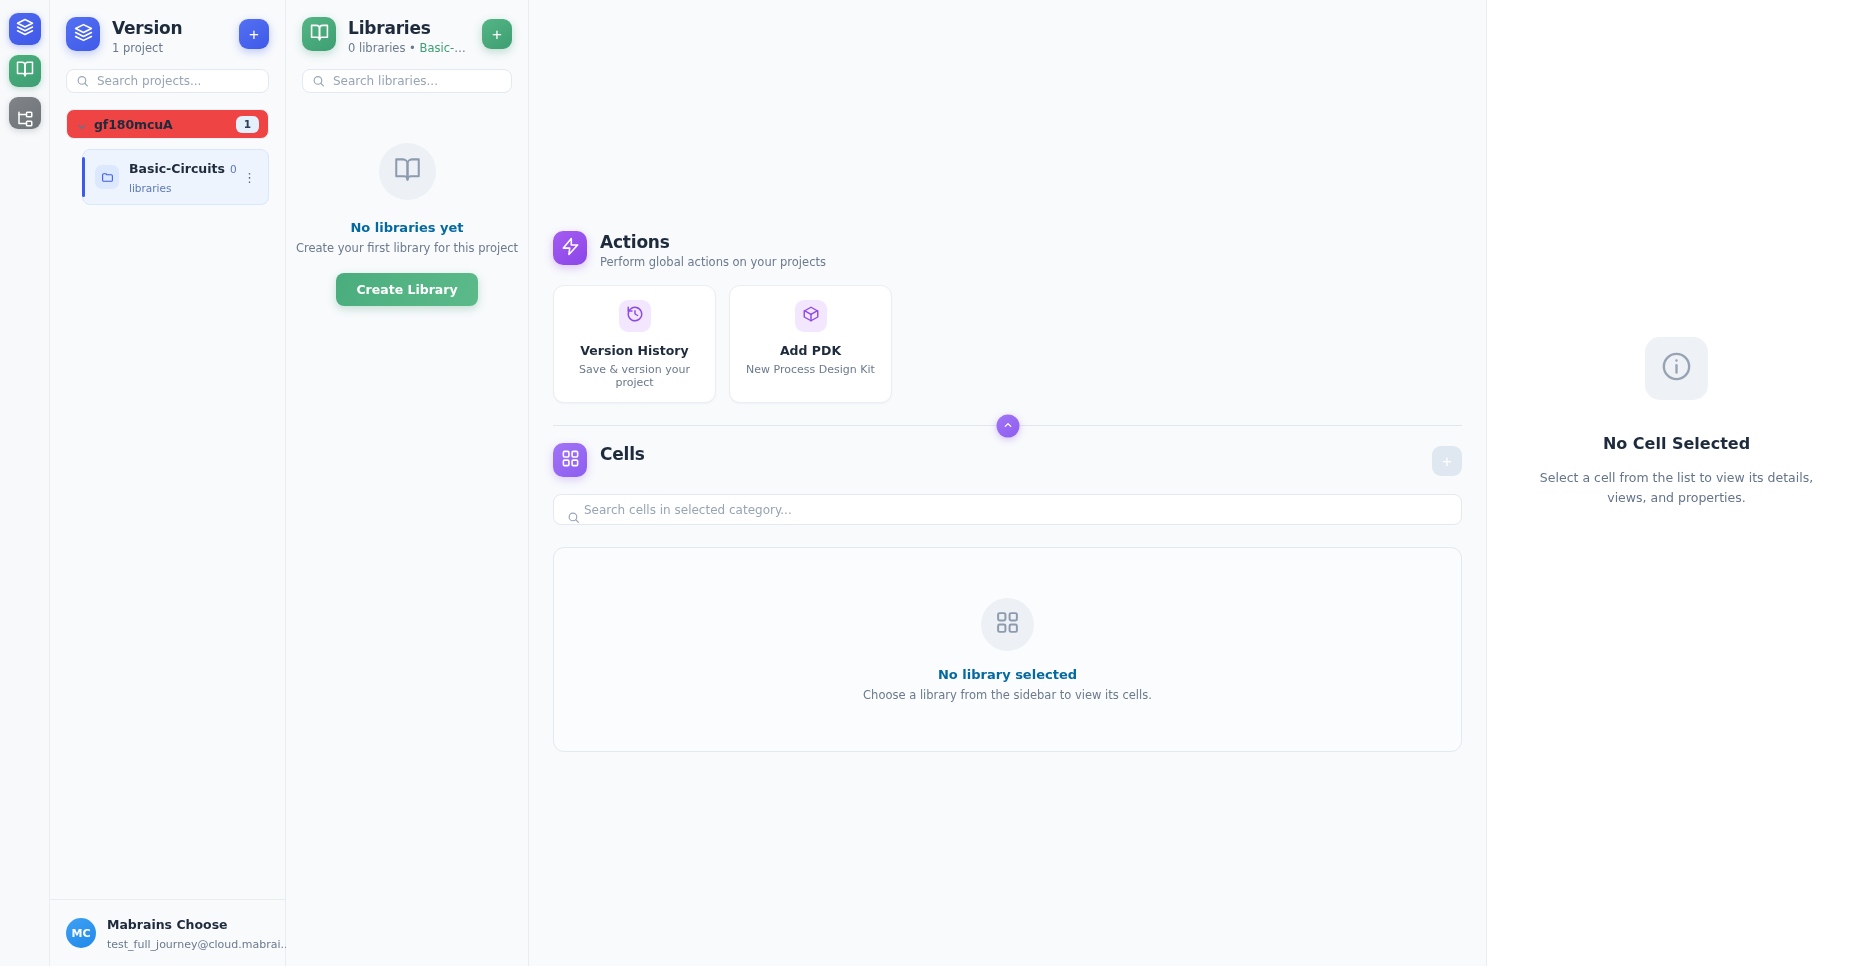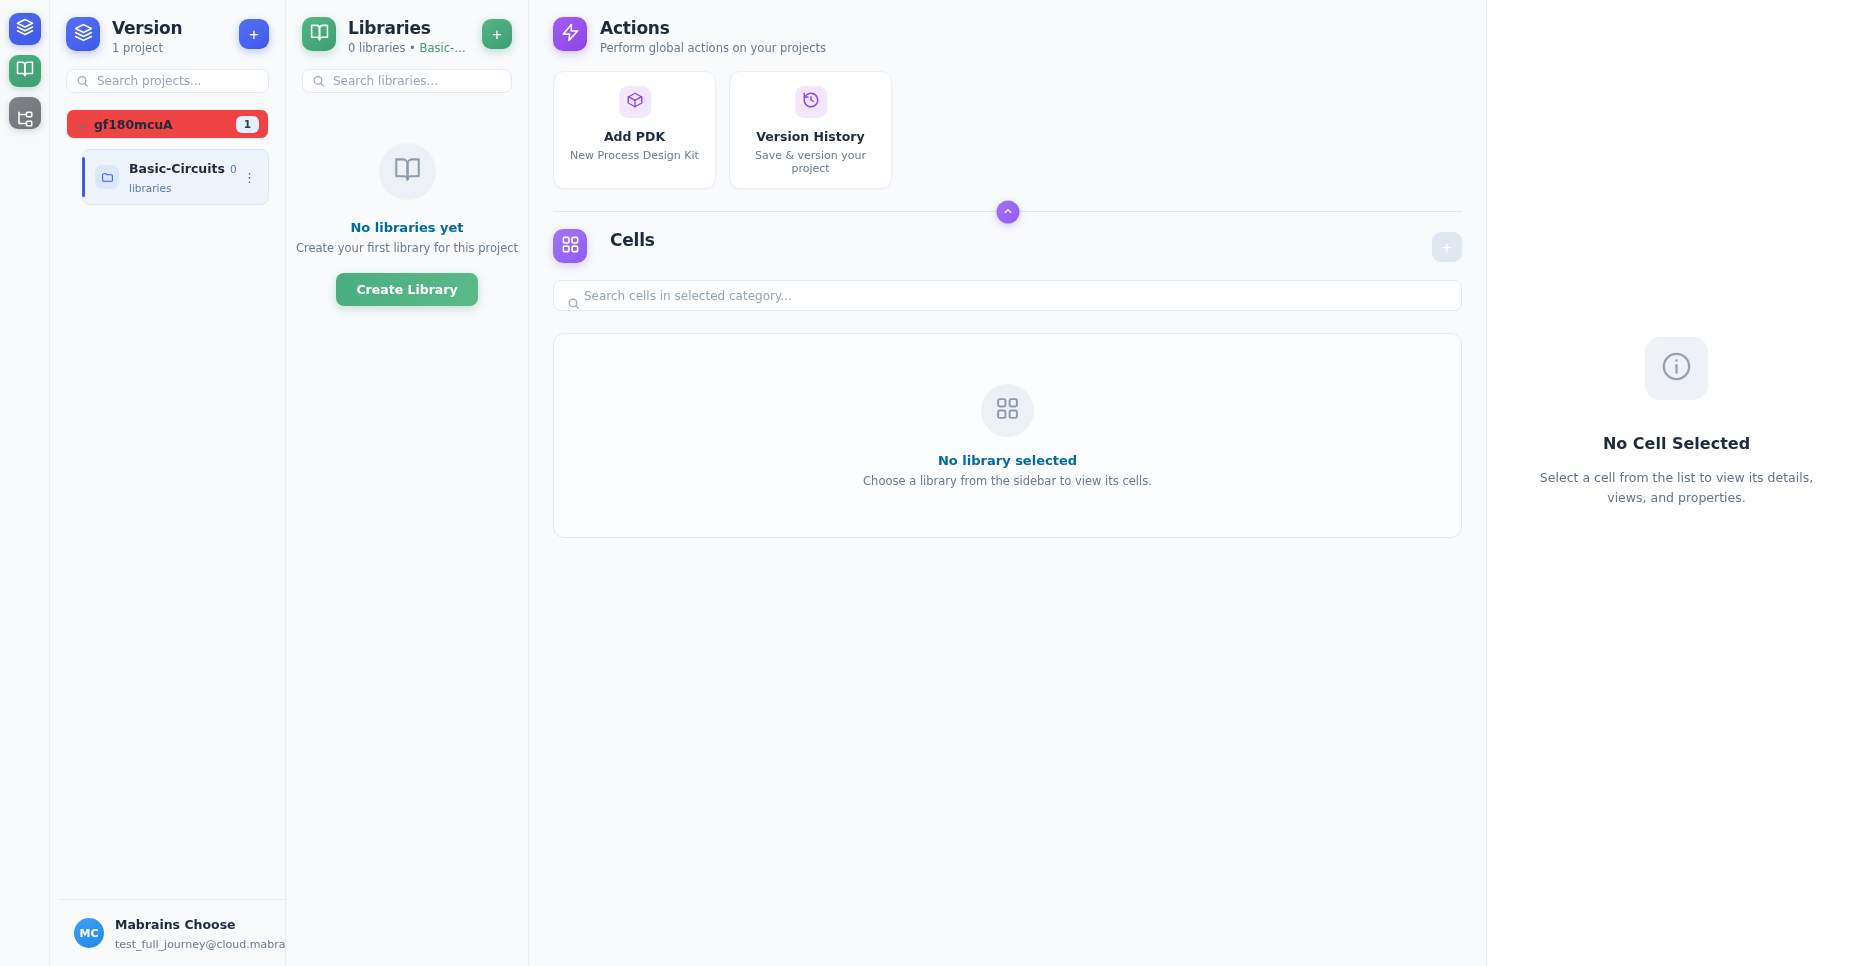--- a/index.html
+++ b/index.html
@@ -119,21 +119,21 @@
   .empty-sub { font-size: 11.5px; color: #6b7a8d; margin-top: 6px; text-align: center; }
   .btn-create {
     margin-top: 18px; border: none; cursor: pointer; color: #fff;
     background: linear-gradient(110deg,#4aad7e,#5cba89);
     border-radius: 8px; padding: 9px 20px; font-size: 12.5px; font-weight: 700;
     font-family: inherit; box-shadow: 0 3px 8px rgba(60,150,110,.28);
   }
 
   
   .center { flex: 1; min-width: 0; height: 966px; background: #f8fafc;
-            display: flex; flex-direction: column; border-right: 1px solid #e8edf2; }
+            display: flex; flex-direction: column; border-right: 1px solid #e8edf2; justify-content: center; }
 
   .actions-head { display: flex; align-items: flex-start; padding: 17px 24px 0 24px; gap: 13px; }
   .actions-cards { display: flex; gap: 13px; padding: 16px 24px 0 24px; }
   .action-card {
     width: 163px; background: #fff; border: 1px solid #eaeff5; border-radius: 11px;
     padding: 14px 10px 13px 10px; text-align: center; cursor: pointer;
     box-shadow: 0 1px 2px rgba(30,45,70,.04);
   }
   .action-ico {
     width: 32px; height: 32px; border-radius: 9px; background: #f2e7fe;
@@ -147,21 +147,21 @@
   .divider-line { position: absolute; left: 0; right: 0; top: 0; height: 1px; background: #dfe6ee; }
   .collapse-btn {
     position: absolute; left: 50%; top: 50%; transform: translate(-50%,-50%);
     width: 23px; height: 23px; border-radius: 50%; border: none; cursor: pointer;
     background: linear-gradient(145deg,#a274f5,#8d5ef0);
     display: flex; align-items: center; justify-content: center;
     box-shadow: 0 2px 7px rgba(150,90,235,.35);
   }
   .collapse-btn svg { width: 11px; height: 11px; color: #fff; }
 
-  .cells-head { display: flex; align-items: flex-start; padding: 17px 24px 0 24px; gap: 23px; }
+  .cells-head { display: flex; align-items: flex-start; padding: 17px 24px 0 24px; gap: 13px; }
   .cells-add {
     width: 30px; height: 30px; border-radius: 9px; border: none; cursor: pointer;
     background: #dfe7f0; color: #fff; font-size: 17px; line-height: 1;
     display: flex; align-items: center; justify-content: center; margin-top: 3px;
   }
   .cells-search { margin: 17px 24px 0 24px; position: relative; }
   .cells-search .search-box { height: 31px; }
   .cells-search .search-ico { left: 14px; top: 50%; transform: translateY(-50%); }
 
   .cells-empty {
@@ -182,21 +182,21 @@
     width: 63px; height: 63px; border-radius: 15px; background: #eef1f5;
     display: flex; align-items: center; justify-content: center; margin-bottom: 34px;
   }
   .detail-ico svg { width: 33px; height: 33px; color: #97a3b2; }
   .detail-title { font-size: 16px; font-weight: 700; color: #1e2b3c; }
   .detail-sub { font-size: 12.5px; color: #64748b; margin-top: 15px; text-align: center;
                 line-height: 20px; max-width: 280px; }
 
   
   .user-footer {
-    position: absolute; bottom: 0; left: 8px; right: 0;
+    position: absolute; bottom: 0; left: 0; right: 0;
     border-top: 1px solid #e8edf2; padding: 14px 16px;
     display: flex; align-items: center; gap: 11px; cursor: pointer; background: #f8fafc;
   }
   .avatar {
     width: 30px; height: 30px; border-radius: 50%; flex: 0 0 30px;
     background: linear-gradient(150deg,#3fa0f5,#1e8ae8);
     color: #fff; font-size: 11px; font-weight: 700;
     display: flex; align-items: center; justify-content: center;
   }
   .user-texts { min-width: 0; flex: 1; }
@@ -353,47 +353,47 @@
           </svg>
         </span>
       </div>
       <div class="head-texts">
         <div class="head-title">Actions</div>
         <div class="head-sub">Perform global actions on your projects</div>
       </div>
     </div>
 
     <div class="actions-cards">
+      <div class="action-card">
+        <div class="action-ico">
+          <span>
+            <svg viewBox="0 0 24 24" fill="none" stroke="currentColor" stroke-width="1.9" stroke-linecap="round" stroke-linejoin="round">
+              <path d="M3 3v5h5"></path>
+              <path d="M3.5 9a9 9 0 1 0 2.2-3.4L3 8"></path>
+              <polyline points="12 7.5 12 12 15.5 14"></polyline>
+            </svg>
+          </span>
+        </div>
+        <div class="action-title">Version History</div>
+        <div class="action-sub">Save &amp; version your project</div>
+      </div>
+
       <div class="action-card">
         <div class="action-ico">
           <span>
             <svg viewBox="0 0 24 24" fill="none" stroke="currentColor" stroke-width="1.9" stroke-linecap="round" stroke-linejoin="round">
               <path d="M21 16V8l-9-5-9 5v8l9 5 9-5z"></path>
               <polyline points="3.3 7.5 12 12.5 20.7 7.5"></polyline>
               <line x1="12" y1="12.5" x2="12" y2="21"></line>
             </svg>
           </span>
         </div>
         <div class="action-title">Add PDK</div>
         <div class="action-sub">New Process Design Kit</div>
       </div>
-
-      <div class="action-card">
-        <div class="action-ico">
-          <span>
-            <svg viewBox="0 0 24 24" fill="none" stroke="currentColor" stroke-width="1.9" stroke-linecap="round" stroke-linejoin="round">
-              <path d="M3 3v5h5"></path>
-              <path d="M3.5 9a9 9 0 1 0 2.2-3.4L3 8"></path>
-              <polyline points="12 7.5 12 12 15.5 14"></polyline>
-            </svg>
-          </span>
-        </div>
-        <div class="action-title">Version History</div>
-        <div class="action-sub">Save &amp; version your project</div>
-      </div>
     </div>
 
     <div class="divider-wrap">
       <div class="divider-line"></div>
       <button class="collapse-btn">
         <span>
           <svg viewBox="0 0 24 24" fill="none" stroke="currentColor" stroke-width="3" stroke-linecap="round" stroke-linejoin="round">
             <polyline points="6 15 12 9 18 15"></polyline>
           </svg>
         </span>

